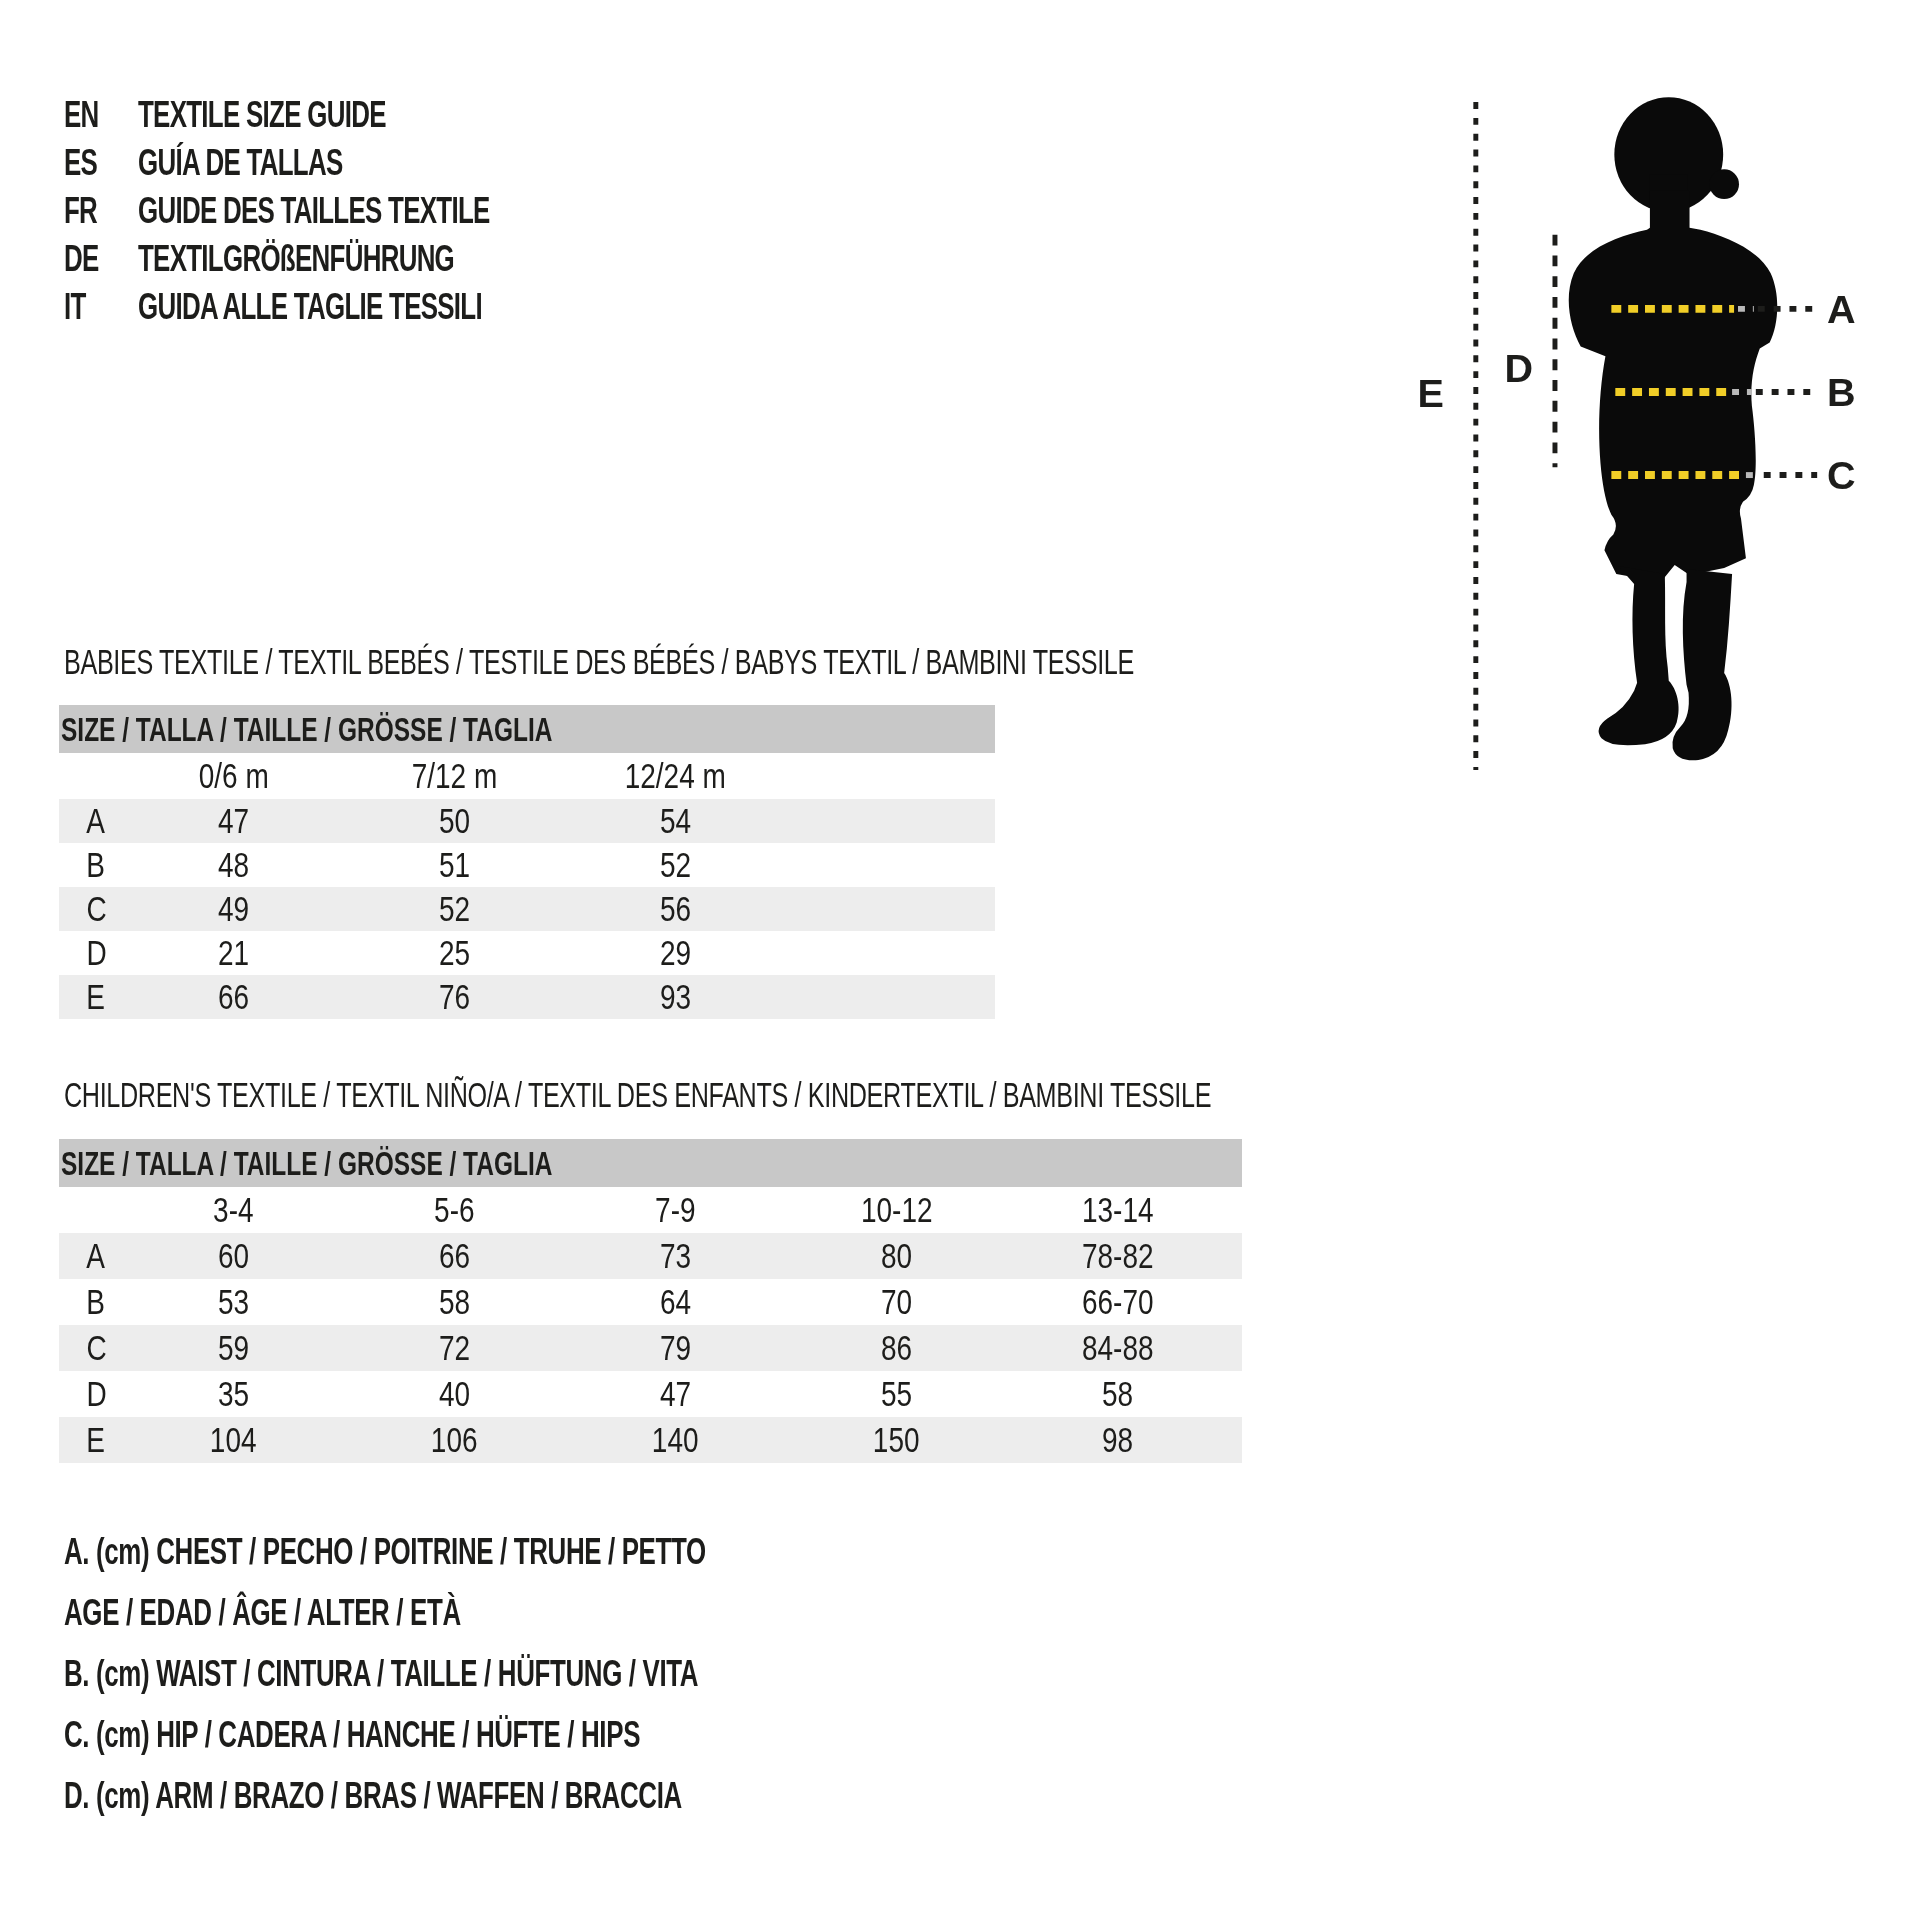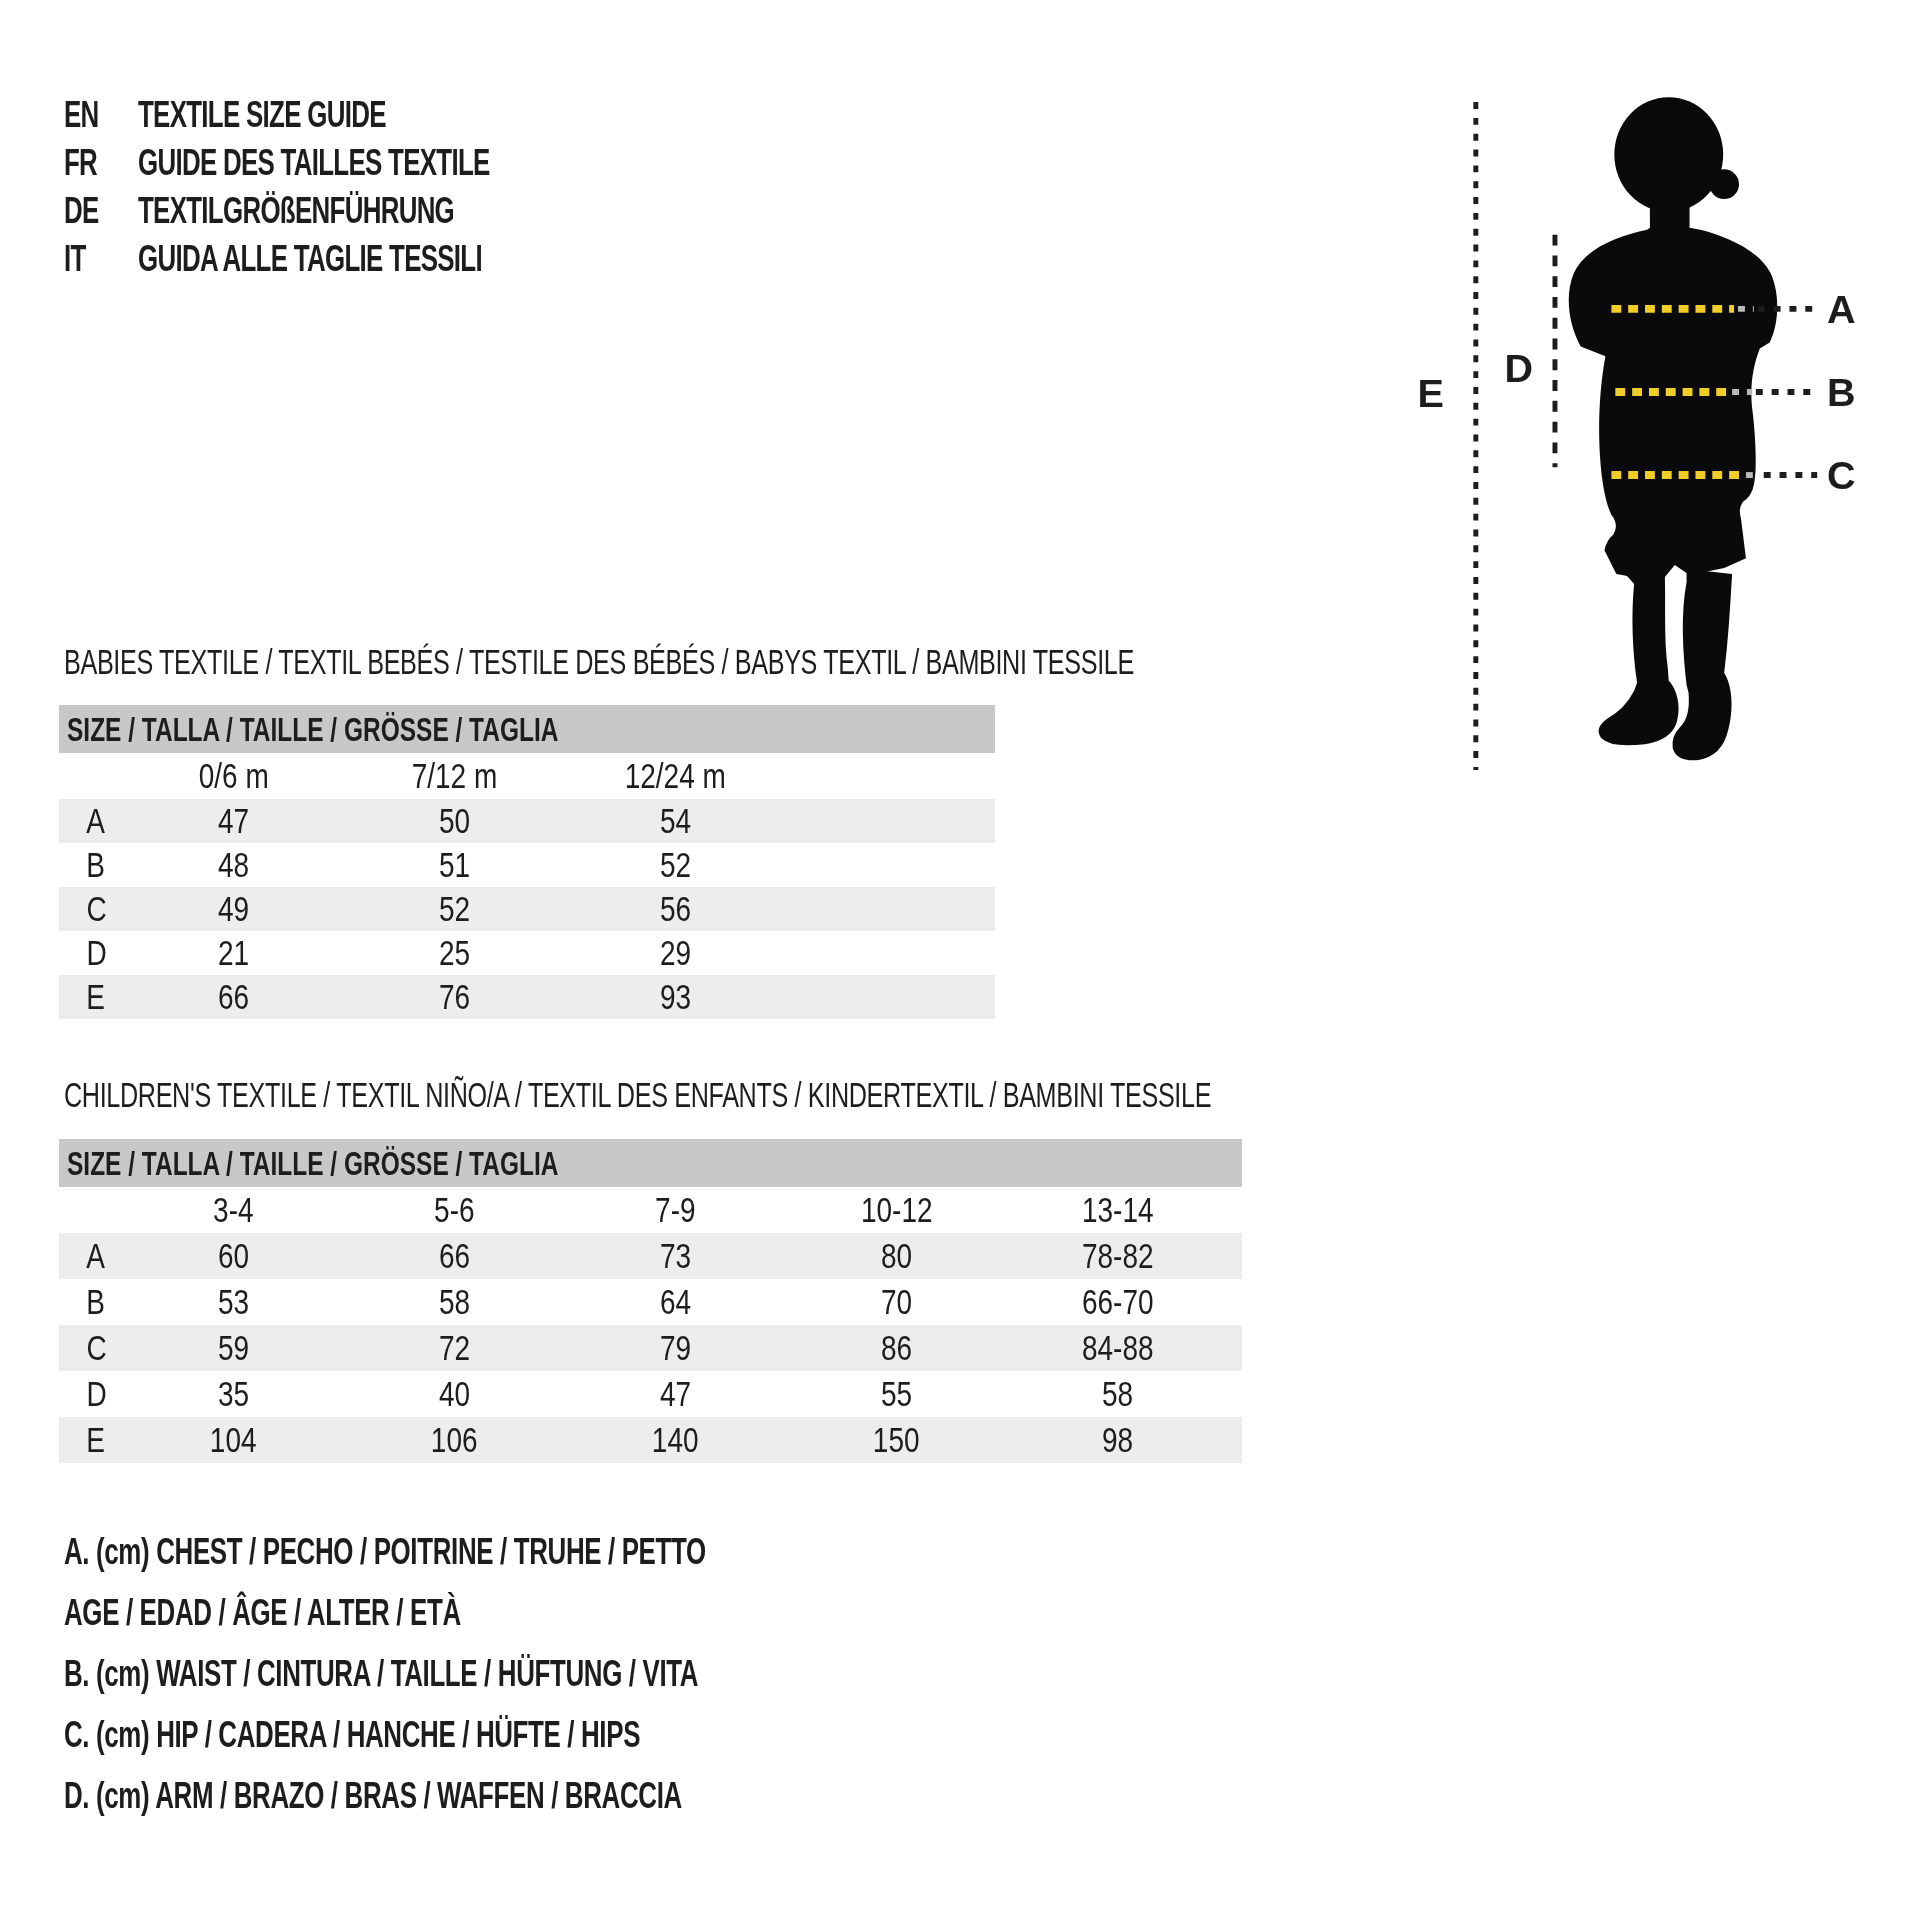--- a/index.html
+++ b/index.html
@@ -14,21 +14,21 @@
   .lang-block{left:64px;top:91px;}
   .lang-row{display:grid;grid-template-columns:74px auto;height:48px;align-items:center;
             font-size:36px;font-weight:700;letter-spacing:-1px;}
 
   
   .sec-title{font-size:35px;font-weight:400;letter-spacing:-0.5px;white-space:nowrap;}
 
   
   .stable{background:#fff;}
   .size-bar{height:48px;background:#c8c8c8;display:flex;align-items:center;
-            padding-left:8px;font-size:34px;font-weight:700;}
+            padding-left:2px;font-size:34px;font-weight:700;}
   .srow{display:grid;align-items:center;font-size:35px;font-weight:400;}
   .babies .srow{grid-template-columns:64px 221px 221px 221px 1fr;}
   .children .srow{grid-template-columns:64px 221px 221px 221px 221px 221px 1fr;}
   .colhead{height:46px;}
   .drow{height:44px;}
   .children .drow{height:46px;}
   .rows .drow:nth-child(odd){background:#ededed;}
   .rlabel{padding-left:25px;text-align:left;}
   .cell{text-align:center;}
 
@@ -41,20 +41,24 @@
   .fig{left:1366px;top:79px;width:560px;height:713px;}
   .mlabel{font-size:40px;font-weight:700;fill:#1d1d1b;}
 </style>
 </head>
 <body>
 
 <div class="abs lang-block">
   <div class="lang-row">
     <span><span class="cx">EN</span></span>
     <span><span class="cx">TEXTILE SIZE GUIDE</span></span>
+  </div>
+  <div class="lang-row">
+    <span><span class="cx">ES</span></span>
+    <span><span class="cx">GUÍA DE TALLAS</span></span>
   </div>
   <div class="lang-row">
     <span><span class="cx">FR</span></span>
     <span><span class="cx">GUIDE DES TAILLES TEXTILE</span></span>
   </div>
   <div class="lang-row">
     <span><span class="cx">DE</span></span>
     <span><span class="cx">TEXTILGRÖßENFÜHRUNG</span></span>
   </div>
   <div class="lang-row">

